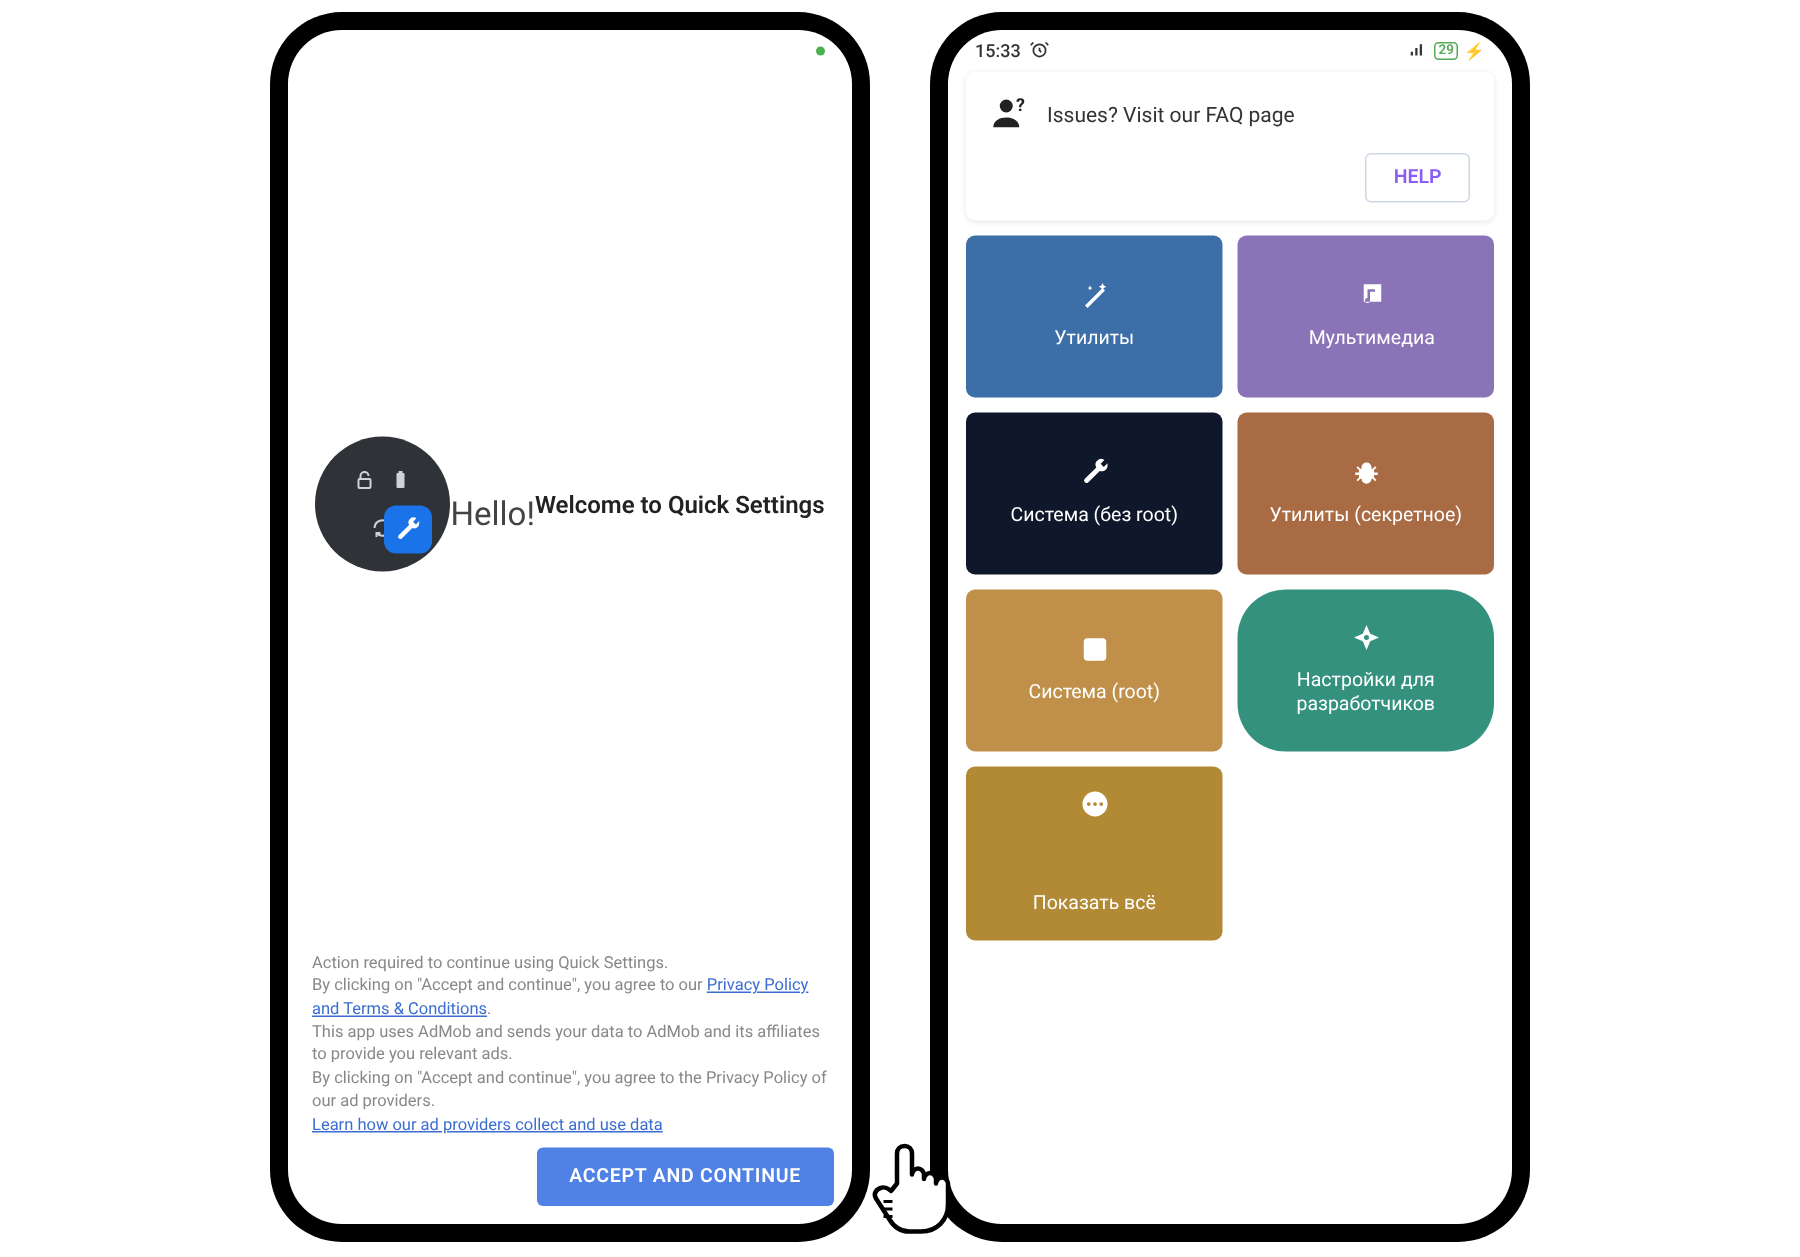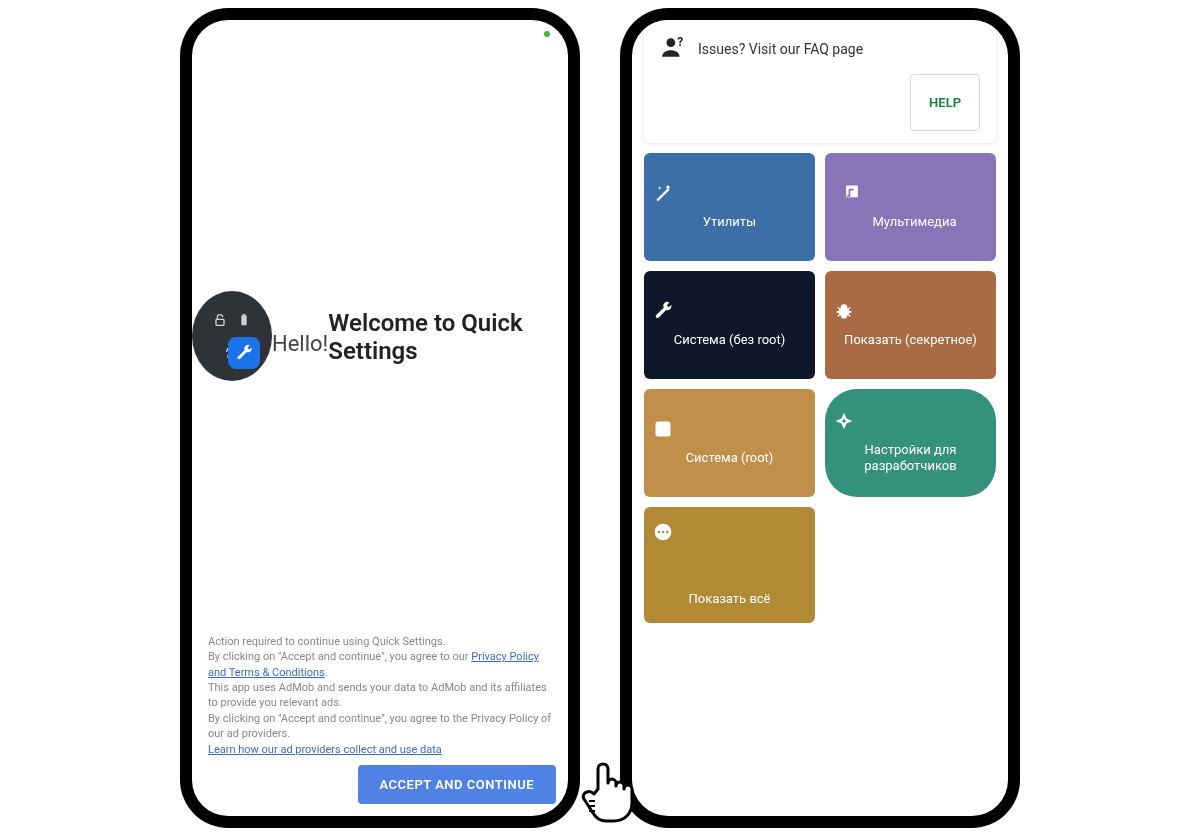--- a/index.html
+++ b/index.html
@@ -13,40 +13,40 @@
   .status-right{display:flex;align-items:center;gap:4px;font-size:11px;}
 
   
   .welcome-body{flex:1;display:flex;flex-direction:row;align-items:center;justify-content:center;}
   .logo-circle{width:90px;height:90px;border-radius:50%;background:#2f3338;position:relative;display:flex;flex-wrap:wrap;align-items:center;justify-content:center;gap:6px;padding:16px;box-sizing:border-box;}
   .logo-circle .mini{width:18px;height:18px;display:flex;align-items:center;justify-content:center;color:#cfd2d6;}
   .logo-circle .mini svg{width:16px;height:16px;}
   .wrench-badge{position:absolute;right:12px;bottom:12px;width:32px;height:32px;border-radius:8px;background:#1a73e8;display:flex;align-items:center;justify-content:center;color:#fff;}
   .wrench-badge svg{width:18px;height:18px;}
   .hello{margin-top:16px;font-size:22px;color:#444;}
-  .subtitle{font-size:24px;font-weight:600;color:#222;margin-top:2px;}
+  .subtitle{font-size:16px;font-weight:600;color:#222;margin-top:2px;}
   .legal{padding:10px 16px 8px 16px;font-size:11px;line-height:1.4;color:#888;}
   .legal a{color:#3b6dd1;text-decoration:underline;}
   .accept-row{display:flex;justify-content:flex-end;padding:0 12px 12px 12px;}
   .accept-btn{background:#5082e6;color:#ffffff;font-size:13px;font-weight:600;letter-spacing:0.5px;padding:12px 22px;border-radius:4px;text-transform:uppercase;}
 
   
   .appbar{display:flex;align-items:center;justify-content:space-between;padding:10px 16px;}
   .appbar-title{font-size:19px;font-weight:600;color:#222;}
   .appbar-actions{display:flex;align-items:center;gap:20px;color:#333;}
   .appbar-actions svg{width:20px;height:20px;}
   .content{padding:0 12px;display:flex;flex-direction:column;gap:10px;}
   .faq-card{background:#fff;border-radius:6px;box-shadow:0 1px 4px rgba(0,0,0,0.1);padding:14px 16px 12px 16px;display:flex;flex-direction:column;gap:10px;}
   .faq-top{display:flex;align-items:center;gap:12px;}
   .faq-top svg{width:26px;height:26px;flex-shrink:0;}
   .faq-text{font-size:14px;color:#333;}
   .help-row{display:flex;justify-content:flex-end;}
-  .help-btn{border:1px solid #cfd6e4;color:#15803d;font-size:13px;font-weight:600;padding:20px 18px;border-radius:4px;}
+  .help-btn{border:1px solid #cfd6e4;color:#8b5cf6;font-size:13px;font-weight:600;padding:8px 18px;border-radius:4px;}
   .grid{display:grid;grid-template-columns:1fr 1fr;gap:10px;}
-  .tile{border-radius:6px;padding:14px 8px 16px 8px;color:#fff;display:flex;flex-direction:column;justify-content:center;gap:10px;min-height:78px;text-align:center;font-size:13px;line-height:1.2;}
+  .tile{border-radius:6px;padding:14px 8px 16px 8px;color:#fff;display:flex;flex-direction:column;align-items:center;justify-content:center;gap:10px;min-height:78px;text-align:center;font-size:13px;line-height:1.2;}
   .tile .ticon{width:22px;height:22px;display:flex;align-items:center;justify-content:center;}
   .tile .ticon svg{width:20px;height:20px;fill:#fff;}
 
   
   .cursor{position:absolute;left:576px;top:759px;pointer-events:none;}
   .cursor svg{width:60px;height:70px;}
 </style>
 </head>
 <body>
 
@@ -97,20 +97,38 @@
         <div><a href="#">Learn how our ad providers collect and use data</a></div>
       </div>
       <div class="accept-row">
         <div class="accept-btn">ACCEPT AND CONTINUE</div>
       </div>
     </div>
   </div>
 
   <div class="phone right">
     <div class="screen">
+      <div class="statusbar">
+        <div class="status-left">
+          <span>15:33</span>
+          <span><svg width="14" height="14" viewBox="0 0 24 24" fill="none" stroke="#333" stroke-width="2">
+                <circle cx="12" cy="13" r="7"></circle>
+                <path d="M12 10v3l2 2M5 4 2 7M19 4l3 3"></path>
+              </svg></span>
+        </div>
+        <div class="status-right">
+          <span><svg width="14" height="12" viewBox="0 0 24 24" fill="#333">
+                <path d="M3 20h3v-5H3zM9 20h3V10H9zM15 20h3V5h-3z"></path>
+              </svg></span>
+          <span style="display:inline-flex;align-items:center;border:1.5px solid #5a5;border-radius:3px;padding:0 2px;font-size:9px;color:#5a5;font-weight:600;">
+              <span>29</span>
+            </span>
+          <span style="color:#333;font-weight:700;">⚡</span>
+        </div>
+      </div>
       <div class="content">
         <div class="faq-card">
           <div class="faq-top">
             <span><svg viewBox="0 0 24 24" fill="#222">
                   <circle cx="10" cy="8" r="4"></circle>
                   <path d="M2 21c0-4 4-6 8-6s8 2 8 6z"></path>
                   <text x="16" y="11" font-size="11" font-weight="700">?</text>
                 </svg></span>
             <span class="faq-text">Issues? Visit our FAQ page</span>
           </div>
@@ -142,21 +160,21 @@
                 </svg>
               </div>
               <div>Система (без root)</div>
             </div>
             <div class="tile" style="background: rgb(168, 107, 67);">
               <div class="ticon">
                 <svg viewBox="0 0 24 24">
                   <path d="M12 4a4 4 0 0 1 4 4v1h1l2-2 1 1-2 2v2h3v2h-3v2l2 2-1 1-2-2h-1a4 4 0 0 1-8 0H7l-2 2-1-1 2-2v-2H3v-2h3v-2L4 8l1-1 2 2h1V8a4 4 0 0 1 4-4z"></path>
                 </svg>
               </div>
-              <div>Показать (секретное)</div>
+              <div>Утилиты (секретное)</div>
             </div>
             <div class="tile" style="background: rgb(192, 144, 74);">
               <div class="ticon">
                 <svg viewBox="0 0 24 24">
                   <rect x="3" y="3" width="18" height="18" rx="3"></rect>
                   <path d="M9 7v10M15 7v10M7 10h10M7 14h10" stroke="#fff" stroke-width="2" fill="none"></path>
                 </svg>
               </div>
               <div>Система (root)</div>
             </div>

